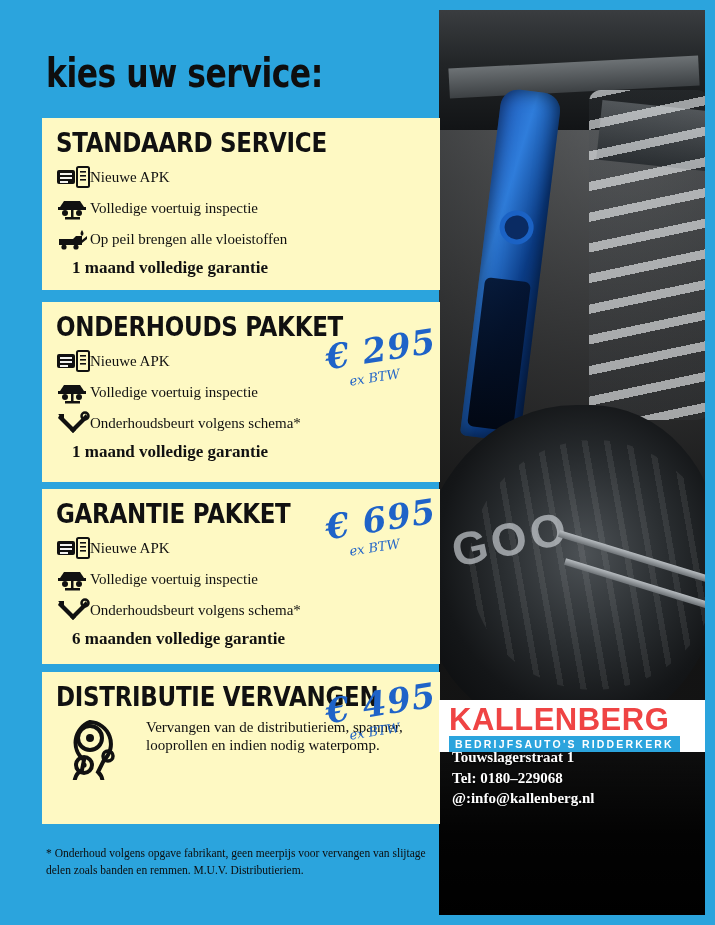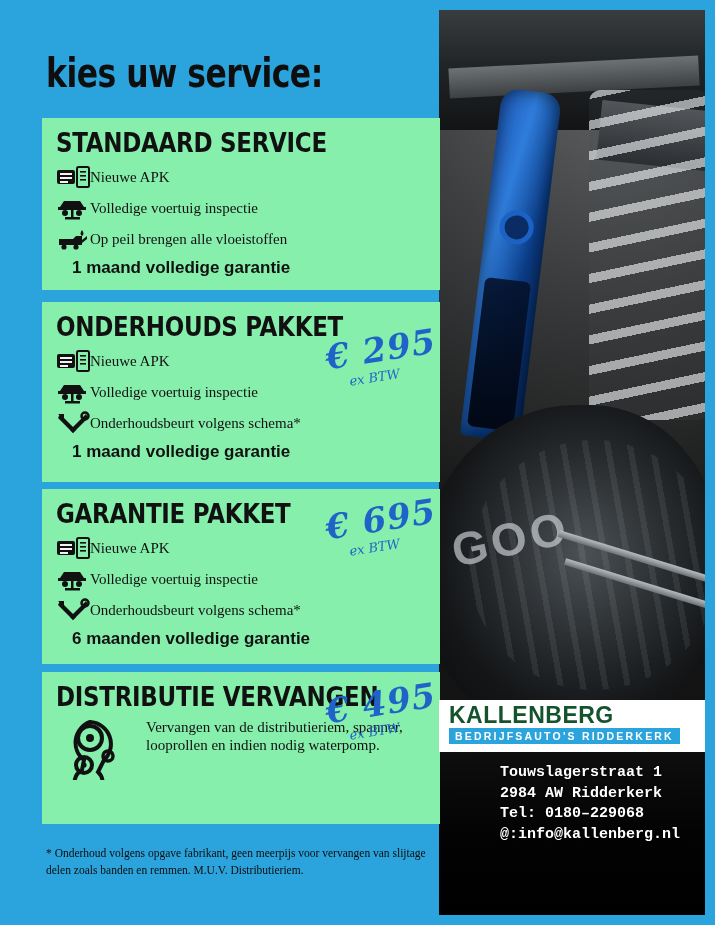--- a/index.html
+++ b/index.html
@@ -120,21 +120,21 @@
     text-transform: lowercase;
     font-stretch: condensed;
     transform: scaleY(1.15);
     transform-origin: left top;
   }
 
   .card {
     position: absolute;
     left: 42px;
     width: 398px;
-    background: #86efac;
+    background: #fef9c3;
     padding: 10px 14px 12px 14px;
   }
   .card-title {
     font-family: "DejaVu Sans", sans-serif;
     font-weight: bold;
     font-size: 23px;
     color: #111;
     letter-spacing: -0.3px;
     transform: scaleY(1.12);
     transform-origin: left top;
@@ -147,21 +147,21 @@
     gap: 0;
     margin-bottom: 5px;
     min-height: 26px;
   }
   .feat-label {
     font-family: "Liberation Serif", serif;
     font-size: 15px;
     color: #111;
   }
   .guarantee {
-    font-family: Liberation Sans, sans-serif;
+    font-family: Liberation Serif, serif;
     font-size: 17px;
     font-weight: bold;
     color: #111;
     margin-top: 6px;
     margin-left: 16px;
   }
 
   .icon {
     width: 34px; height: 24px;
     display: inline-block;
@@ -228,48 +228,47 @@
   .logo-box {
     position: absolute;
     left: 439px; top: 700px;
     width: 266px; height: 52px;
     background: #ffffff;
     padding: 4px 10px 0 10px;
   }
   .logo-name {
     font-family: "Liberation Sans", sans-serif;
     font-weight: bold;
-    font-size: 23px;
+    font-size: 31px;
     letter-spacing: 0.5px;
-    color: #14532d;
+    color: #ef4444;
     line-height: 1;
   }
   .logo-sub-wrap {
     display: flex; align-items: flex-end; gap: 6px; margin-top: 1px;
   }
   .logo-sub {
     background: #2ba4dd;
     color: #fff;
     font-size: 10.5px;
     font-weight: bold;
     letter-spacing: 2.2px;
     padding: 2px 6px;
     white-space: nowrap;
   }
 
   .contact {
     position: absolute;
-    left: 452px; top: 763px;
+    left: 452px; top: 747px;
     color: #ffffff;
-    font-family: Liberation Mono, monospace;
+    font-family: Liberation Serif, serif;
     font-weight: bold;
     font-size: 15px;
     line-height: 1.38;
     text-shadow: 0 1px 2px rgba(0,0,0,0.8);
-    margin-left: 48px;
   }
 </style>
 </head>
 <body>
 
 <div class="page">
 
   <div class="photo-col">
     <div class="photo-bg"></div>
     <div class="photo-bar-top"></div>
@@ -472,18 +471,17 @@
 
   <div class="logo-box">
     <div class="logo-name">KALLENBERG</div>
     <div class="logo-sub-wrap">
       <span class="logo-sub">BEDRIJFSAUTO'S   RIDDERKERK</span>
     </div>
   </div>
 
   <div class="contact">
     <div>Touwslagerstraat 1</div>
-    <div>2984 AW Ridderkerk</div>
     <div>Tel: 0180–229068</div>
     <div>@:info@kallenberg.nl</div>
   </div>
 
 </div>
 
 </body></html>

